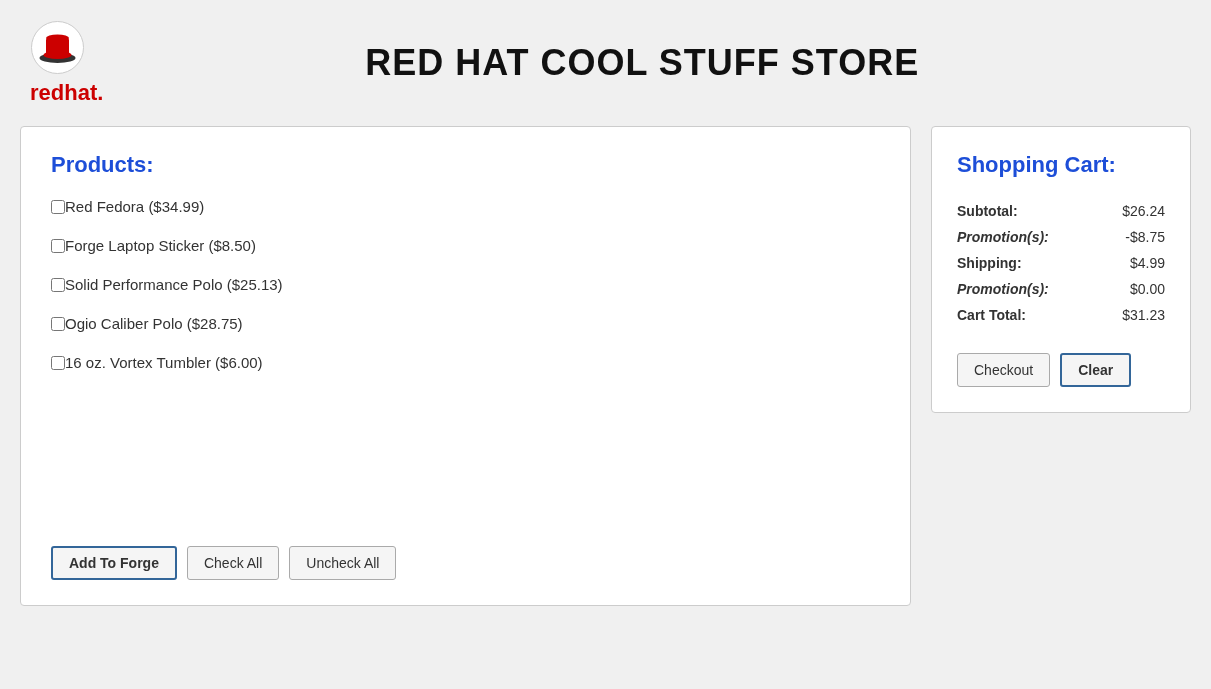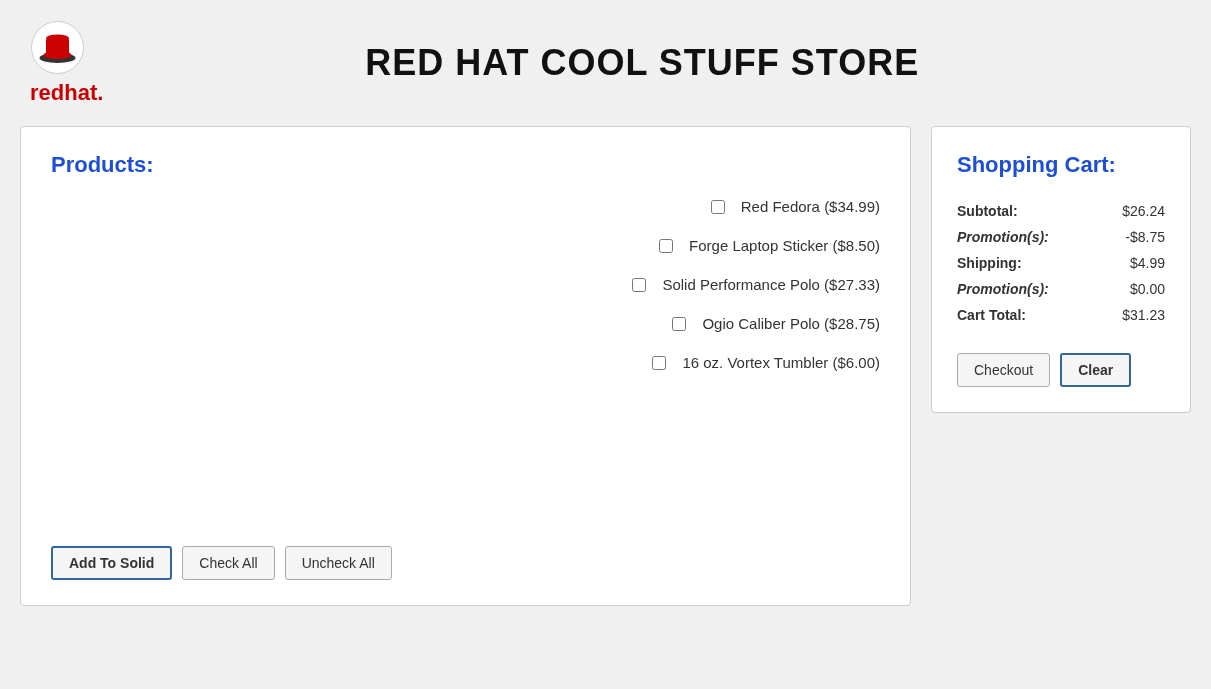--- a/index.html
+++ b/index.html
@@ -72,24 +72,23 @@
     .product-list {
       list-style: none;
       display: flex;
       flex-direction: column;
       gap: 22px;
       margin-bottom: 30px;
     }
     .product-item {
       display: flex;
       align-items: center;
-      gap: 16px;
+      gap: 0;
       font-size: 15px;
       color: #333;
-      justify-content: flex-end;
     }
     .product-item input[type="checkbox"] {
       width: 14px;
       height: 14px;
       cursor: pointer;
     }
     .product-actions {
       display: flex;
       gap: 10px;
       position: absolute;
@@ -171,33 +170,33 @@
       <li class="product-item">
         <input type="checkbox" id="p1" style="">
         <label for="p1">Red Fedora ($34.99)</label>
       </li>
       <li class="product-item">
         <input type="checkbox" id="p2" style="">
         <label for="p2">Forge Laptop Sticker ($8.50)</label>
       </li>
       <li class="product-item">
         <input type="checkbox" id="p3" style="">
-        <label for="p3">Solid Performance Polo ($27.33)</label>
+        <label for="p3">Solid Performance Polo ($25.13)</label>
       </li>
       <li class="product-item">
         <input type="checkbox" id="p4" style="">
         <label for="p4">Ogio Caliber Polo ($28.75)</label>
       </li>
       <li class="product-item">
         <input type="checkbox" id="p5" style="">
         <label for="p5">16 oz. Vortex Tumbler ($6.00)</label>
       </li>
     </ul>
     <div class="product-actions">
-      <button class="btn btn-primary">Add To Solid</button>
+      <button class="btn btn-primary">Add To Forge</button>
       <button class="btn">Check All</button>
       <button class="btn">Uncheck All</button>
     </div>
   </div>
 
   <div class="cart-panel">
     <div class="panel-title">Shopping Cart:</div>
     <table class="cart-table">
       <tbody>
         <tr>

